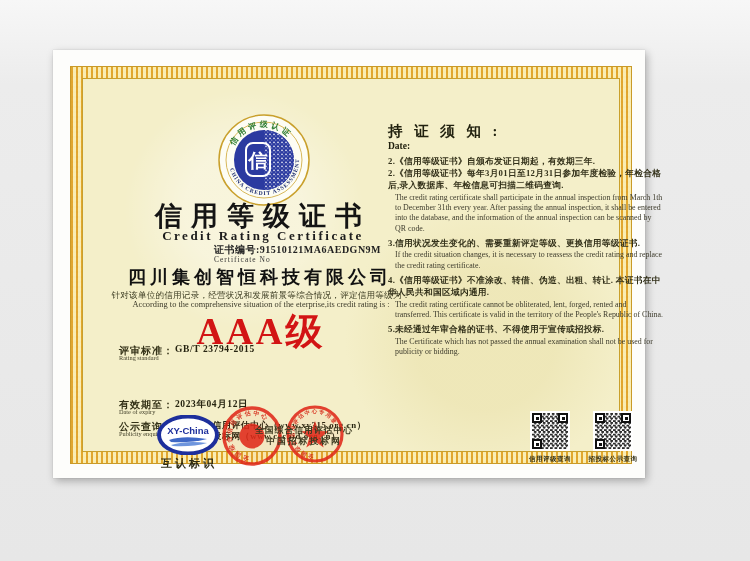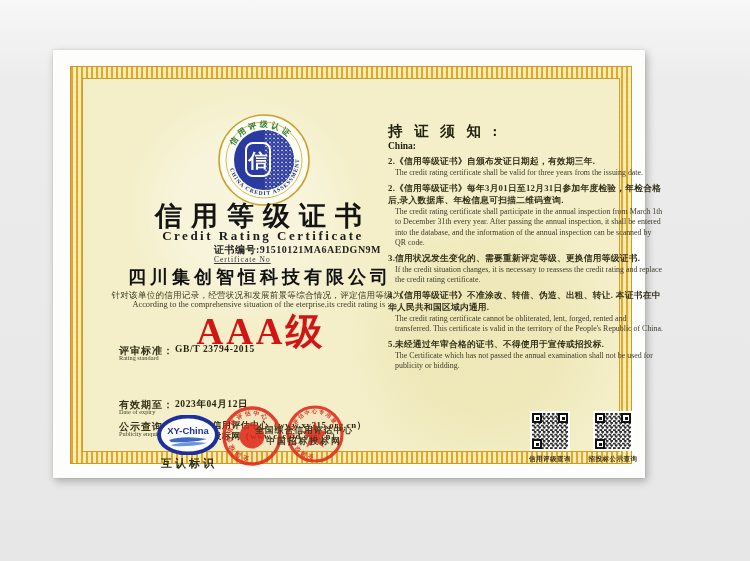--- a/index.html
+++ b/index.html
@@ -15,21 +15,21 @@
       #f6e8ae;}
   .paper{position:absolute;inset:11px;background:#f4efc9;border:1px solid #c9a02c;
     background-image:radial-gradient(circle at 30% 35%, rgba(255,255,255,.35) 0 60px, rgba(255,255,255,0) 120px),
                      radial-gradient(circle at 75% 70%, rgba(230,220,160,.4) 0 70px, rgba(230,220,160,0) 140px);}
   .abs{position:absolute;}
   .ct{text-align:center;}
   
   .title{left:20px;top:119px;width:320px;font-size:27px;font-weight:bold;color:#141414;letter-spacing:9px;font-family:"Liberation Serif",serif;}
   .subtitle{left:20px;top:149px;width:320px;font-size:13px;font-weight:bold;color:#1c1c1c;letter-spacing:2.5px;}
   .certno{left:131px;top:164px;font-size:10px;font-weight:bold;color:#222;letter-spacing:.5px;}
-  .certno-sub{left:131px;top:176px;font-size:7.5px;color:#333;letter-spacing:1px;text-decoration:underline;}
+  .certno-sub{left:131px;top:176px;font-size:7.5px;color:#333;letter-spacing:1px;}
   .company{left:12px;top:186px;width:330px;font-size:18px;font-weight:bold;color:#111;letter-spacing:4px;}
   .intro-zh{left:22px;top:211px;width:312px;font-size:8.6px;font-weight:normal;color:#3a3a20;letter-spacing:.2px;}
   .intro-en{left:22px;top:221px;width:312px;font-size:8.4px;color:#3c3a2a;}
   .rating{left:20px;top:228px;width:316px;font-size:37px;font-weight:bold;color:#d21414;letter-spacing:3px;font-family:"Liberation Serif",serif;}
   .frow .lab{position:absolute;left:0;top:0;font-size:10px;font-weight:bold;color:#343218;letter-spacing:1px;}
   .frow .lab-en{position:absolute;left:0;top:10px;font-size:6.3px;color:#45432c;}
   .frow .val{position:absolute;left:56px;top:0;font-size:9.5px;font-weight:bold;color:#262410;letter-spacing:.6px;white-space:nowrap;}
   .frow .val2{position:absolute;left:56px;top:11px;font-size:9.5px;font-weight:bold;color:#262410;letter-spacing:.6px;white-space:nowrap;}
   
   .notes-h{left:305px;top:43px;font-size:14.5px;font-weight:bold;color:#20200e;letter-spacing:4px;}
@@ -135,26 +135,25 @@
           <path d="M30 17 L33.5 27 L44 27.2 L35.6 33.6 L38.7 43.6 L30 37.5 L21.3 43.6 L24.4 33.6 L16 27.2 L26.5 27 Z" fill="#e02a1a"></path>
           <text font-size="5.4" font-weight="bold" fill="#d42413" letter-spacing="1.4">
             <textPath href="#s2ring" startOffset="1%">全国综合信用评估中心专用章</textPath>
           </text>
         </svg>
 
         <div class="abs stamp-overlay1">全国综合信用评估中心</div>
         <div class="abs stamp-overlay2">中国招标投标网</div>
 
         <div class="abs notes-h">持 证 须 知 :</div>
-        <div class="abs notes-en">China:</div>
+        <div class="abs notes-en">Date:</div>
 
         <div class="abs notes">
           <div>
             <div class="note-zh">2.《信用等级证书》自颁布发证日期起，有效期三年.</div>
-            <div class="note-en">The credit rating certificate shall be valid for three years from the issuing date.</div>
           </div>
           <div>
             <div class="note-zh">2.《信用等级证书》每年3月01日至12月31日参加年度检验，年检合格后,录入数据库、年检信息可扫描二维码查询.</div>
             <div class="note-en">The credit rating certificate shall participate in the annual inspection from March 1th to December 31th every year. After passing the annual inspection, it shall be entered into the database, and the information of the annual inspection can be scanned by QR code.</div>
           </div>
           <div>
             <div class="note-zh">3.信用状况发生变化的、需要重新评定等级、更换信用等级证书.</div>
             <div class="note-en">If the credit situation changes, it is necessary to reassess the credit rating and replace the credit rating certificate.</div>
           </div>
           <div>

